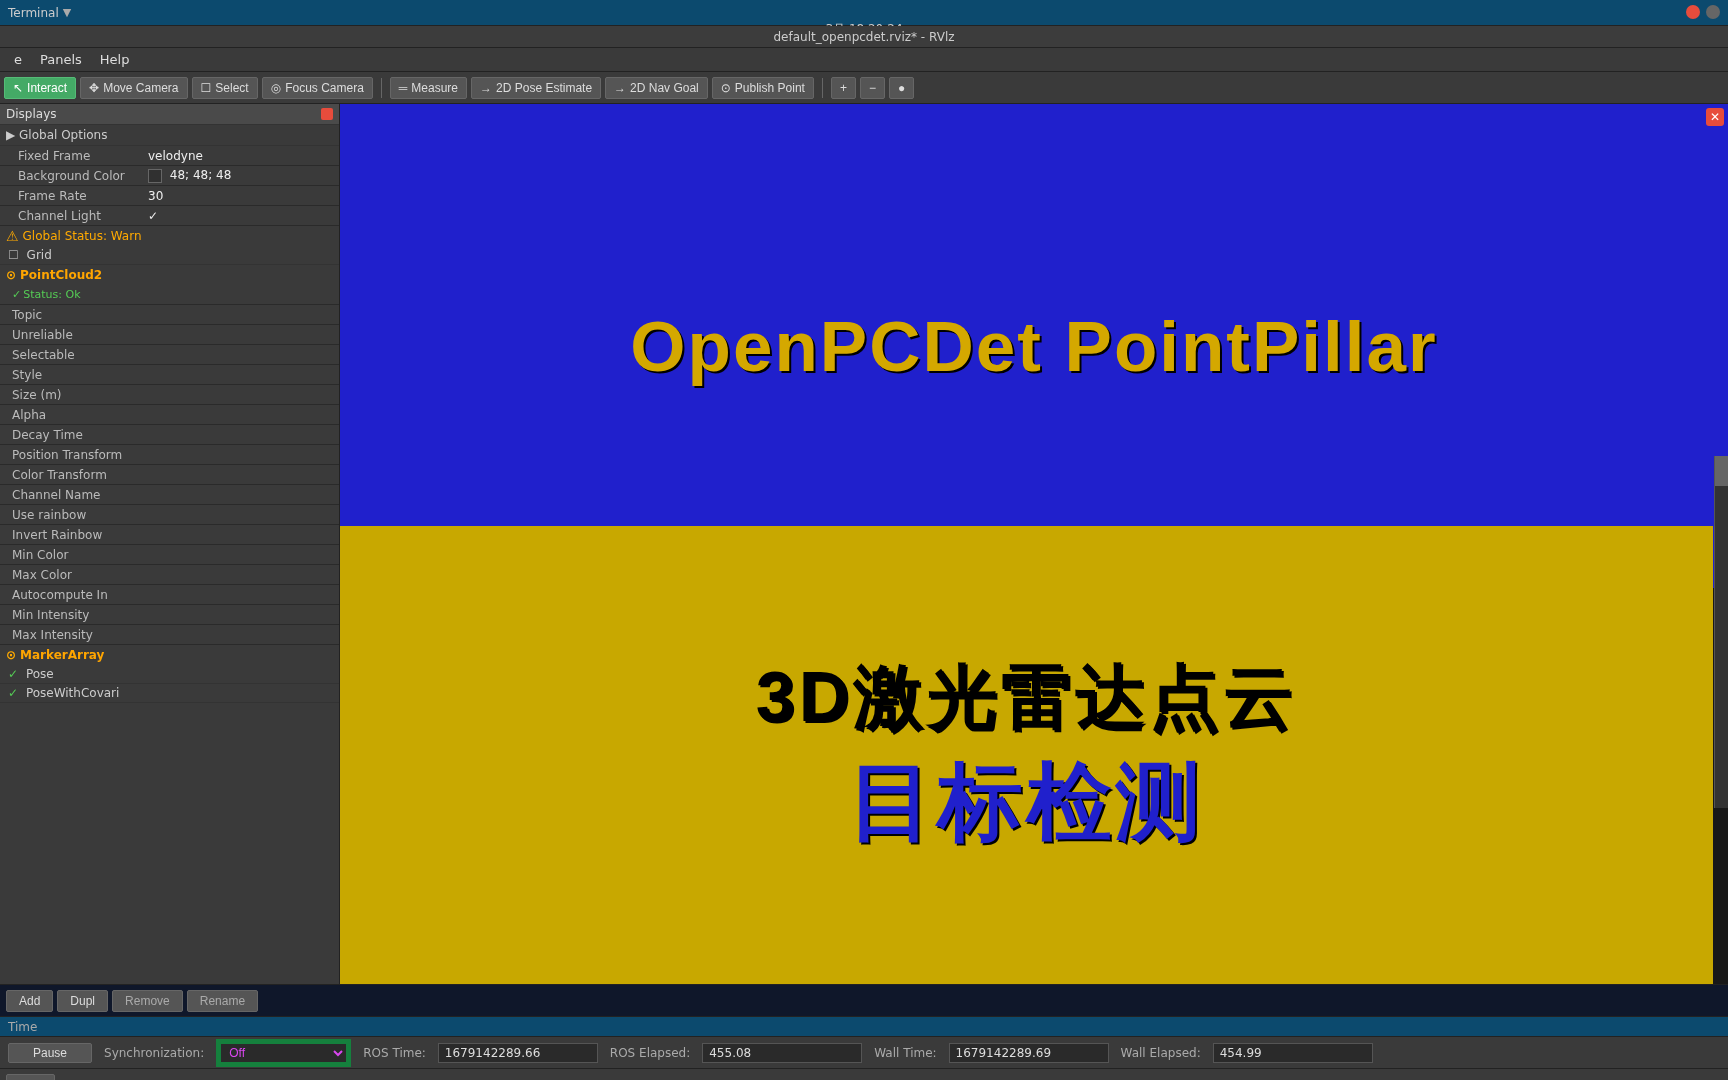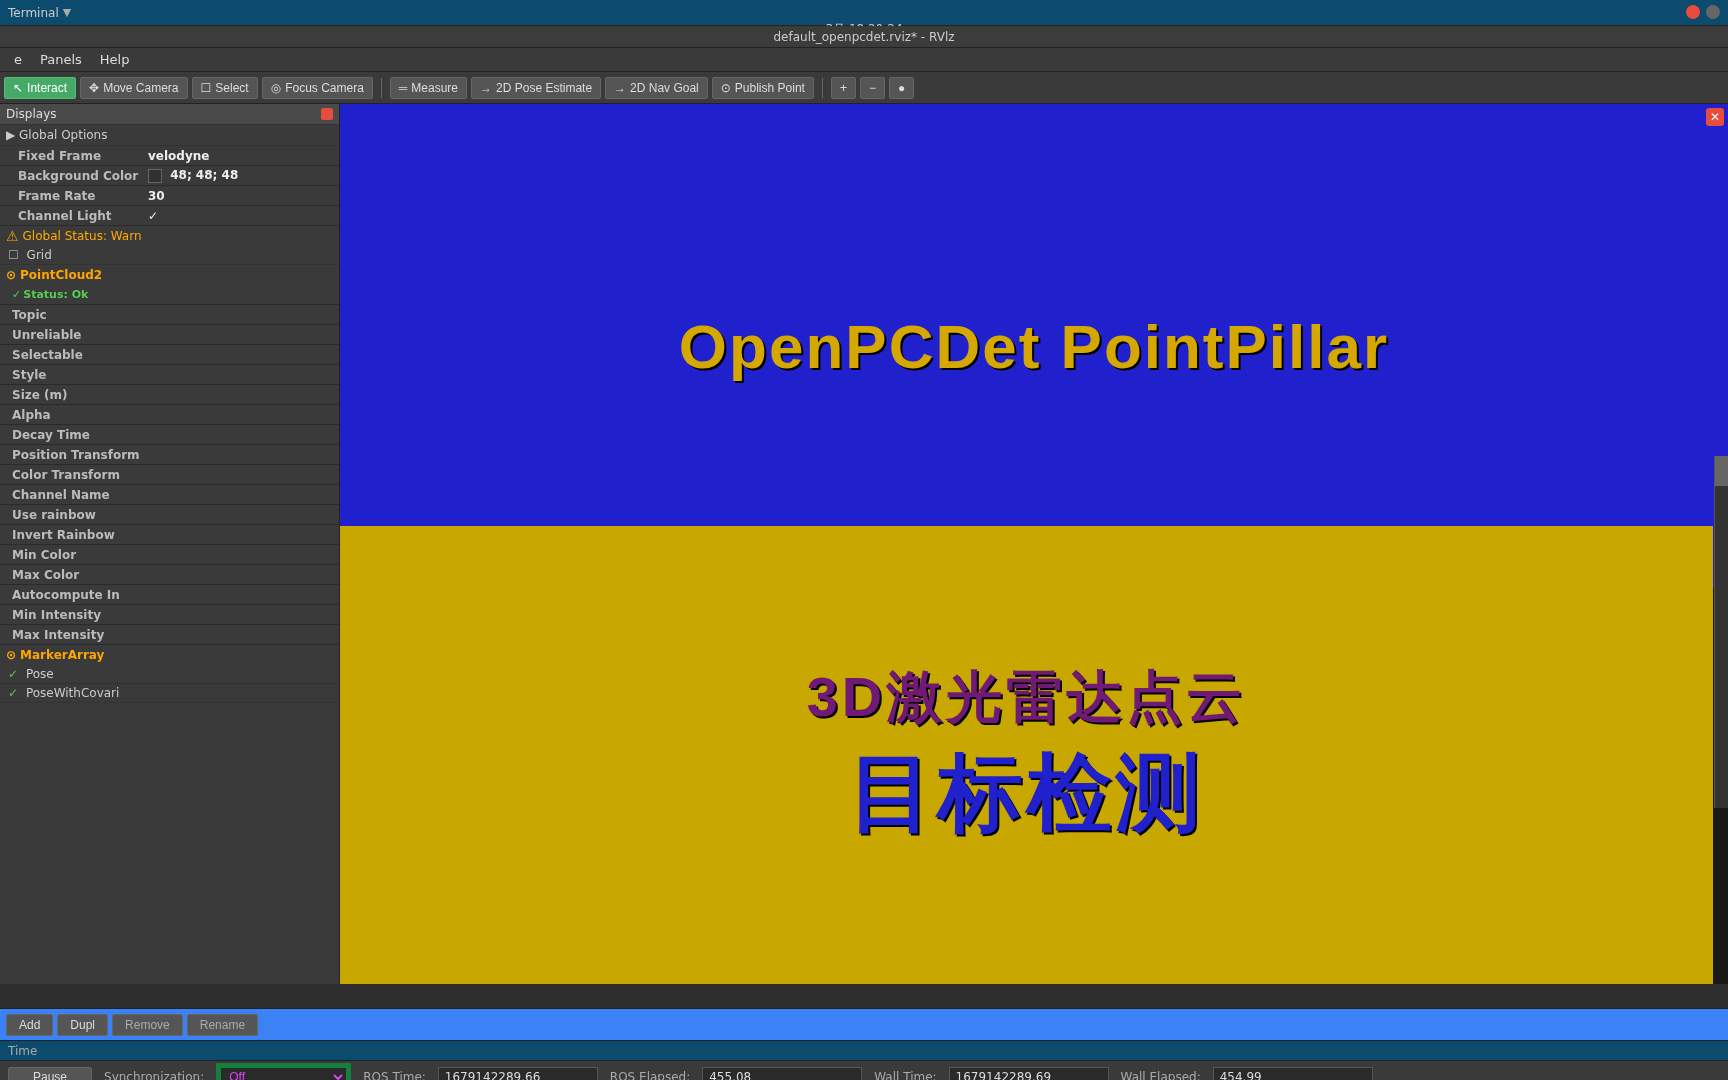--- a/index.html
+++ b/index.html
@@ -140,21 +140,20 @@
       color: #ccc;
       border-bottom: 1px solid #333;
     }
 
     .prop-row {
       display: flex;
       align-items: center;
       padding: 2px 6px 2px 18px;
       border-bottom: 1px solid #2a2a2a;
       min-height: 20px;
-      font-weight: bold;
     }
     .prop-label {
       color: #bbb;
       flex: 0 0 130px;
       font-size: 12px;
     }
     .prop-value {
       color: #eee;
       font-size: 12px;
       flex: 1;
@@ -211,21 +210,21 @@
       left: 0;
       right: 0;
       height: 55%;
       background: #2020cc;
       display: flex;
       align-items: center;
       justify-content: center;
     }
     .overlay-blue-text {
       color: #d4a800;
-      font-size: 62px;
+      font-size: 71px;
       font-weight: 900;
       font-family: Arial Black, Arial, sans-serif;
       letter-spacing: 2px;
       text-shadow: 2px 2px 0 #000;
       white-space: nowrap;
     }
 
     
     .overlay-yellow {
       position: absolute;
@@ -233,22 +232,22 @@
       left: 0;
       right: 15px;
       bottom: 0;
       background: #c8a800;
       display: flex;
       align-items: center;
       justify-content: center;
       flex-direction: column;
     }
     .overlay-yellow-text1 {
-      color: #701a75;
-      font-size: 56px;
+      color: #000000;
+      font-size: 70px;
       font-weight: 900;
       font-family: Arial Black, Arial, sans-serif;
       letter-spacing: 4px;
       text-shadow: 2px 2px 0 #000;
     }
     .overlay-yellow-text2 {
       color: #2020cc;
       font-size: 85px;
       font-weight: 900;
       font-family: Arial Black, Arial, sans-serif;
@@ -284,28 +283,27 @@
       border-left: 1px solid #555;
     }
     .viewport-scrollbar-thumb {
       width: 100%;
       height: 30px;
       background: #666;
     }
 
     
     .add-bar {
-      background: #3b82f6;
+      background: #0f172a;
       height: 32px;
       display: flex;
       align-items: center;
       padding: 0 6px;
       gap: 4px;
       border-top: 1px solid #222;
-      margin-top: 24px;
     }
     .add-btn {
       padding: 3px 12px;
       background: #555;
       border: 1px solid #666;
       color: #ddd;
       font-size: 12px;
       cursor: pointer;
       border-radius: 2px;
     }

